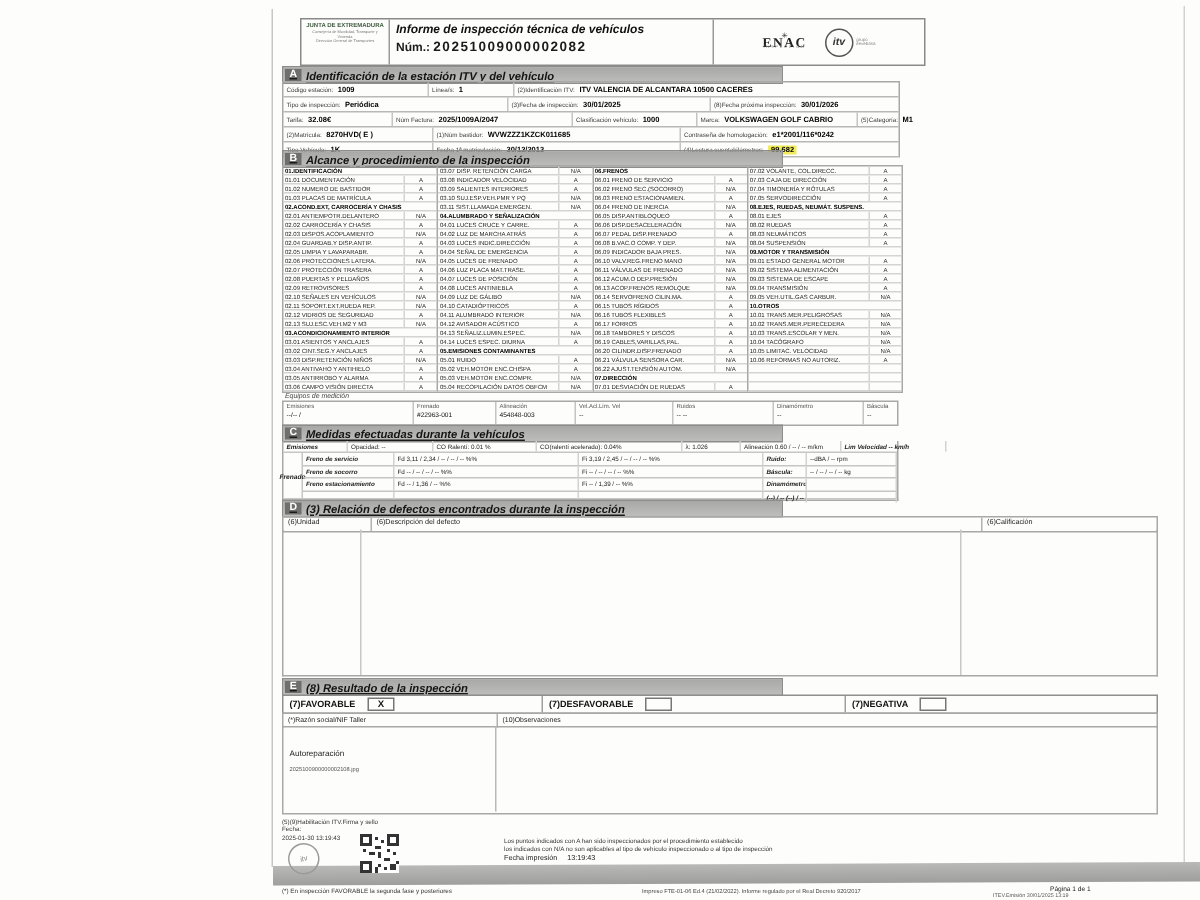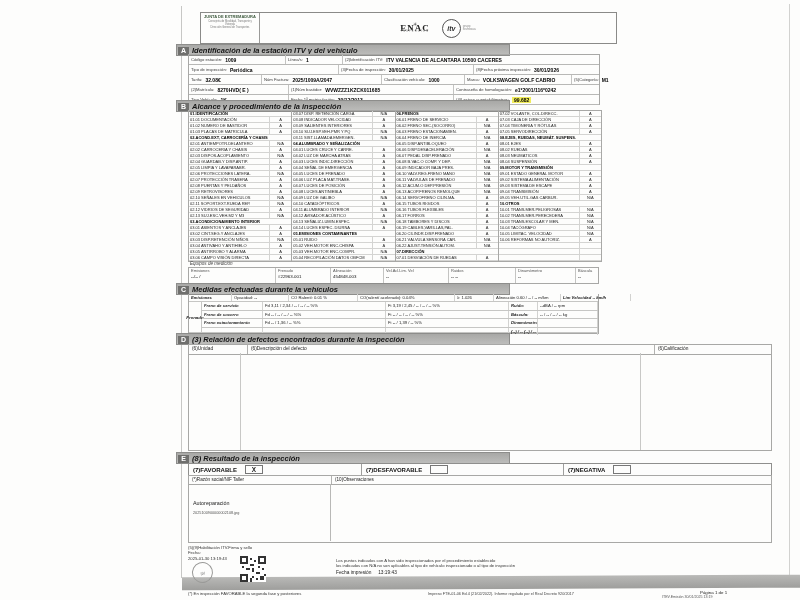--- a/index.html
+++ b/index.html
@@ -20,21 +20,21 @@
   .doc-num b{font-size:9px;letter-spacing:1px;}
   .cert-cell{flex:1;display:flex;align-items:center;justify-content:center;gap:12px;}
   .enac{text-align:center;line-height:4px;}
   .enac .mark{font-size:5px;color:#333;}
   .enac .word{font-family:"Liberation Serif",serif;font-weight:bold;font-size:9px;letter-spacing:1px;color:#222;}
   .enac .sub{font-size:2.6px;letter-spacing:1.2px;color:#888;}
   .itv-wrap{display:flex;align-items:center;gap:2px;}
   .itv-circ{width:17px;height:17px;border:1.4px solid #555;border-radius:50%;display:flex;align-items:center;justify-content:center;font-weight:bold;font-style:italic;font-size:7px;color:#333;}
   .itv-grp{font-size:3px;color:#888;line-height:3.4px;}
   
-  .secbar{left:176px;width:332px;height:10px;background:linear-gradient(#a8a8a6,#bdbdbb);display:flex;align-items:flex-end;border:1px solid #8d8d8b;}
+  .secbar{left:188px;width:332px;height:10px;background:linear-gradient(#a8a8a6,#bdbdbb);display:flex;align-items:center;border:1px solid #8d8d8b;text-decoration:underline;}
   .secletter{width:11px;height:8px;margin:0 3px 0 1px;background:#6f6f6d;color:#fff;font-size:7px;font-weight:bold;text-align:center;line-height:8px;}
   .sectitle{font-size:7.5px;font-weight:bold;font-style:italic;color:#141414;}
   
   #a-table{left:188px;top:54px;width:410px;border:1px solid #a8a8a6;border-bottom:none;}
   .a-row{display:flex;height:9px;border-bottom:1px solid #b8b8b6;}
   .a-cell{border-right:1px solid #c4c4c2;padding:0 2px;display:flex;align-items:center;overflow:hidden;white-space:nowrap;}
   .a-cell:last-child{border-right:none;}
   .a-lbl{font-size:4.2px;color:#3a3a3a;margin-right:3px;}
   .a-val{font-size:5px;font-weight:bold;color:#000;}
   .hl{background:#f0ec5a;padding:0 2px;}
@@ -98,20 +98,27 @@
 
 <div class="abs edge-left"></div>
 <div class="abs edge-right"></div>
 <div class="abs scan-band"></div>
 
 <div class="abs hdr-box">
   <div class="logo-cell">
     <div class="logo-j1">JUNTA DE EXTREMADURA</div>
     <div class="logo-j2">Consejería de Movilidad, Transporte y Vivienda</div>
     <div class="logo-j2">Dirección General de Transportes</div>
+  </div>
+  <div class="title-cell">
+    <div class="doc-title">Informe de inspección técnica de vehículos</div>
+    <div class="doc-num">
+      <span>Núm.:</span>
+      <b>20251009000002082</b>
+    </div>
   </div>
   <div class="cert-cell">
     <div class="enac">
       <div class="mark">✳</div>
       <div class="word">ENAC</div>
       <div class="sub">INSPECCION</div>
     </div>
     <div class="itv-wrap">
       <div class="itv-circ">itv</div>
       <div class="itv-grp">

